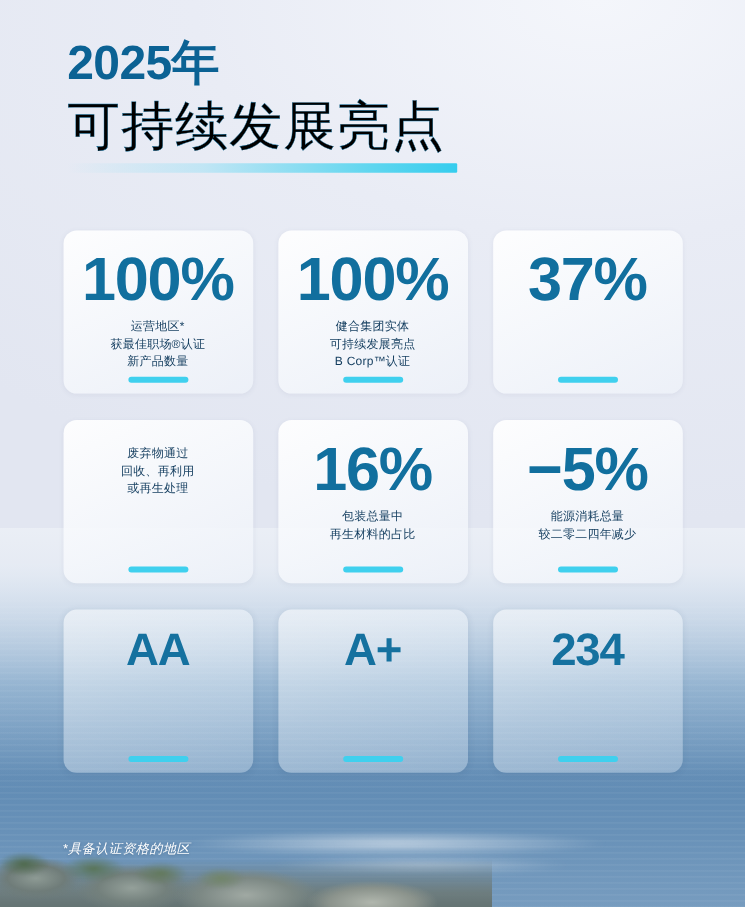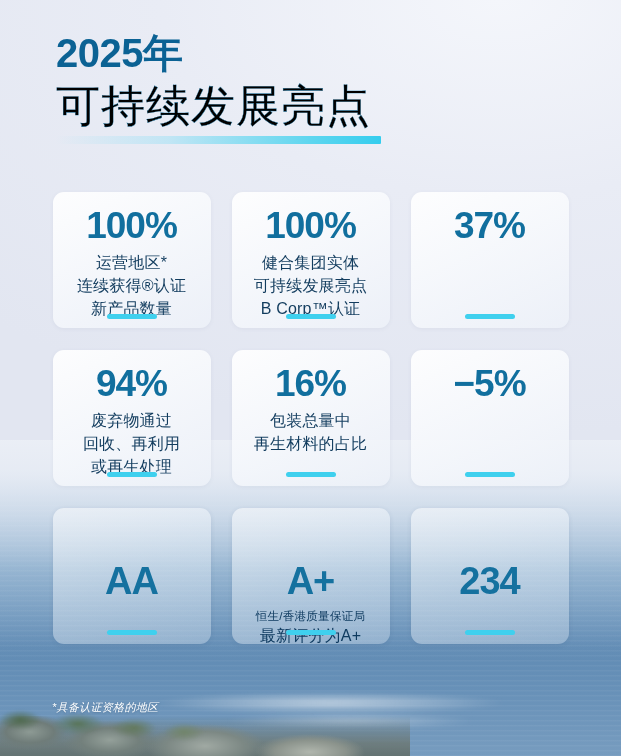--- a/index.html
+++ b/index.html
@@ -111,29 +111,29 @@
     background:linear-gradient(155deg, rgba(255,255,255,.92) 0%, rgba(248,250,253,.86) 45%, rgba(238,242,249,.80) 100%);
     box-shadow:0 1px 4px rgba(80,100,130,.07);
   }
   
   .card.glass {
     background:linear-gradient(155deg, rgba(255,255,255,.52) 0%, rgba(247,251,255,.40) 50%, rgba(236,244,252,.33) 100%);
     box-shadow:0 1px 5px rgba(40,70,110,.10);
   }
 
   .stat {
-    font-size:37px; font-weight:700; color:#116f9e;
+    font-size:51px; font-weight:700; color:#116f9e;
     line-height:1.02; letter-spacing:-1px;
     font-family:"Liberation Sans","DejaVu Sans",sans-serif;
   }
-  .card.glass .stat { font-size:38px; color:#15719f;margin-top:39px; }
+  .card.glass .stat { font-size:38px; color:#15719f; }
 
   .lines { margin-top:7px; text-align:center; }
   .lines span {
-    display:block; font-size:16px; line-height:1.42;
+    display:block; font-size:10px; line-height:1.42;
     color:#123c5e; letter-spacing:.2px; white-space:nowrap;
   }
   .card.glass .lines span { color:#0f3b60; }
   .lines span.tight { font-size:11.6px; }
 
   .accent {
     position:absolute; left:50%; transform:translateX(-50%);
     bottom:9px; width:50px; height:5px; border-radius:3px;
     background:#3fd0ee;
   }
@@ -165,69 +165,68 @@
     <div class="h-year">2025年</div>
     <div class="h-sub">可持续发展亮点</div>
     <div class="h-rule"></div>
   </div>
 
   <div class="grid">
       <div class="card">
         <div class="stat">100%</div>
         <div class="lines">
           <span>运营地区*</span>
-          <span>连续获得®认证</span>
+          <span>获最佳职场®认证</span>
           <span>新产品数量</span>
         </div>
         <div class="accent"></div>
       </div>
       <div class="card">
         <div class="stat">100%</div>
         <div class="lines">
           <span>健合集团实体</span>
           <span>可持续发展亮点</span>
           <span>B Corp™认证</span>
         </div>
         <div class="accent"></div>
       </div>
       <div class="card">
         <div class="stat">37%</div>
         <div class="accent"></div>
       </div>
       <div class="card">
-        <div class="stat">94%</div>
         <div class="lines">
           <span>废弃物通过</span>
           <span>回收、再利用</span>
           <span>或再生处理</span>
         </div>
         <div class="accent"></div>
       </div>
       <div class="card">
         <div class="stat">16%</div>
         <div class="lines">
           <span>包装总量中</span>
           <span>再生材料的占比</span>
         </div>
         <div class="accent"></div>
       </div>
       <div class="card">
         <div class="stat">−5%</div>
+        <div class="lines">
+          <span>能源消耗总量</span>
+          <span>较二零二四年减少</span>
+        </div>
         <div class="accent"></div>
       </div>
       <div class="card glass">
         <div class="stat">AA</div>
         <div class="accent"></div>
       </div>
       <div class="card glass">
         <div class="stat">A+</div>
-        <div class="lines">
-          <span class="tight">恒生/香港质量保证局</span>
-          <span>最新评分为A+</span>
-        </div>
         <div class="accent"></div>
       </div>
       <div class="card glass">
         <div class="stat">234</div>
         <div class="accent"></div>
       </div>
     </div>
 
   <div class="footnote">*具备认证资格的地区</div>
 

